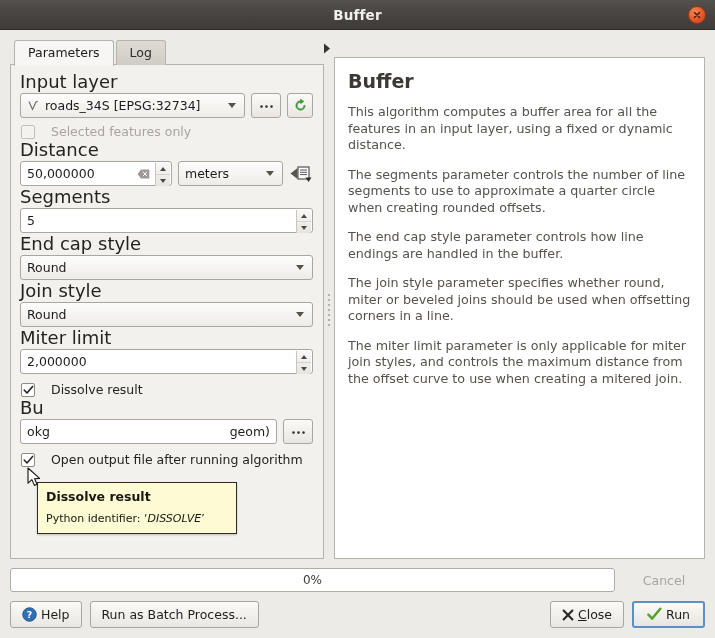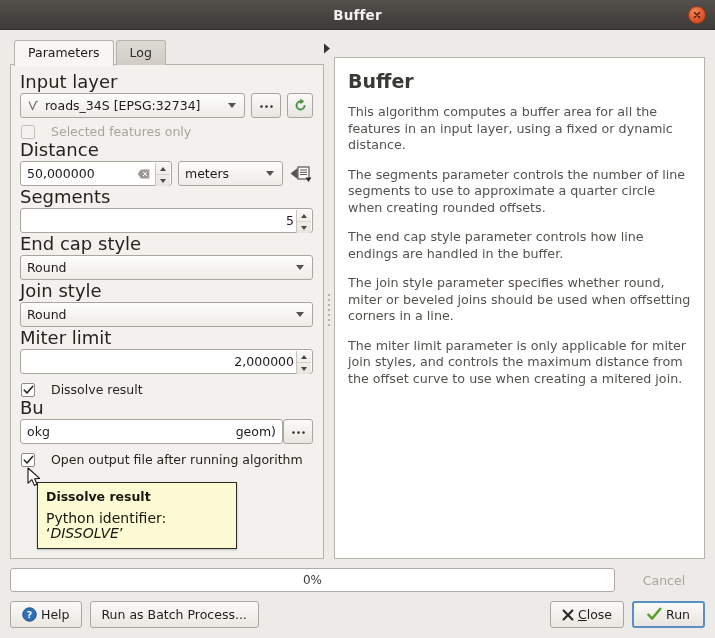--- a/index.html
+++ b/index.html
@@ -112,21 +112,20 @@
     background: linear-gradient(to bottom, #fdfdfc, #eeece8);
     display: flex; align-items: center;
     font-size: 12.5px;
     color: #1e1c1a;
     padding: 0 6px;
     cursor: pointer;
     position: relative;
   }
   .combo.white, .textinput.white {
     background: #ffffff;
-    justify-content: flex-end;
   }
   .combo .caret {
     margin-left: auto;
     width: 0; height: 0;
     border-left: 4.5px solid transparent;
     border-right: 4.5px solid transparent;
     border-top: 5px solid #55514d;
     margin-right: 2px;
   }
   .layer-icon { margin-right: 5px; display: inline-flex; }
@@ -287,33 +286,33 @@
     border: 1px solid #2c2a27;
     padding: 6px 8px 7px 8px;
     z-index: 40;
     box-shadow: 0 1px 2px rgba(0,0,0,.22);
   }
   .tooltip .tt-title {
     font-size: 12.5px; font-weight: bold; color: #18160f;
     margin-bottom: 7px; line-height: 15px;
   }
   .tooltip .tt-body {
-    font-size: 14px; color: #18160f; line-height: 15px;
+    font-size: 11px; color: #18160f; line-height: 15px;
   }
   .tooltip .tt-body i { font-style: italic; }
 
   
   .cursor {
     position: absolute;
     left: 27px; top: 437px;
     z-index: 60;
     pointer-events: none;
   }
 
-  .output-row { display: flex; align-items: center; margin-top: 2px; }
+  .output-row { display: flex; align-items: center; gap: 6px; margin-top: 2px; }
 </style>
 </head>
 <body>
 
 <div class="window">
 
   <div class="titlebar">
     <span class="title">Buffer</span>
     <div class="close-btn">
       <svg width="10" height="10" viewBox="0 0 10 10">

